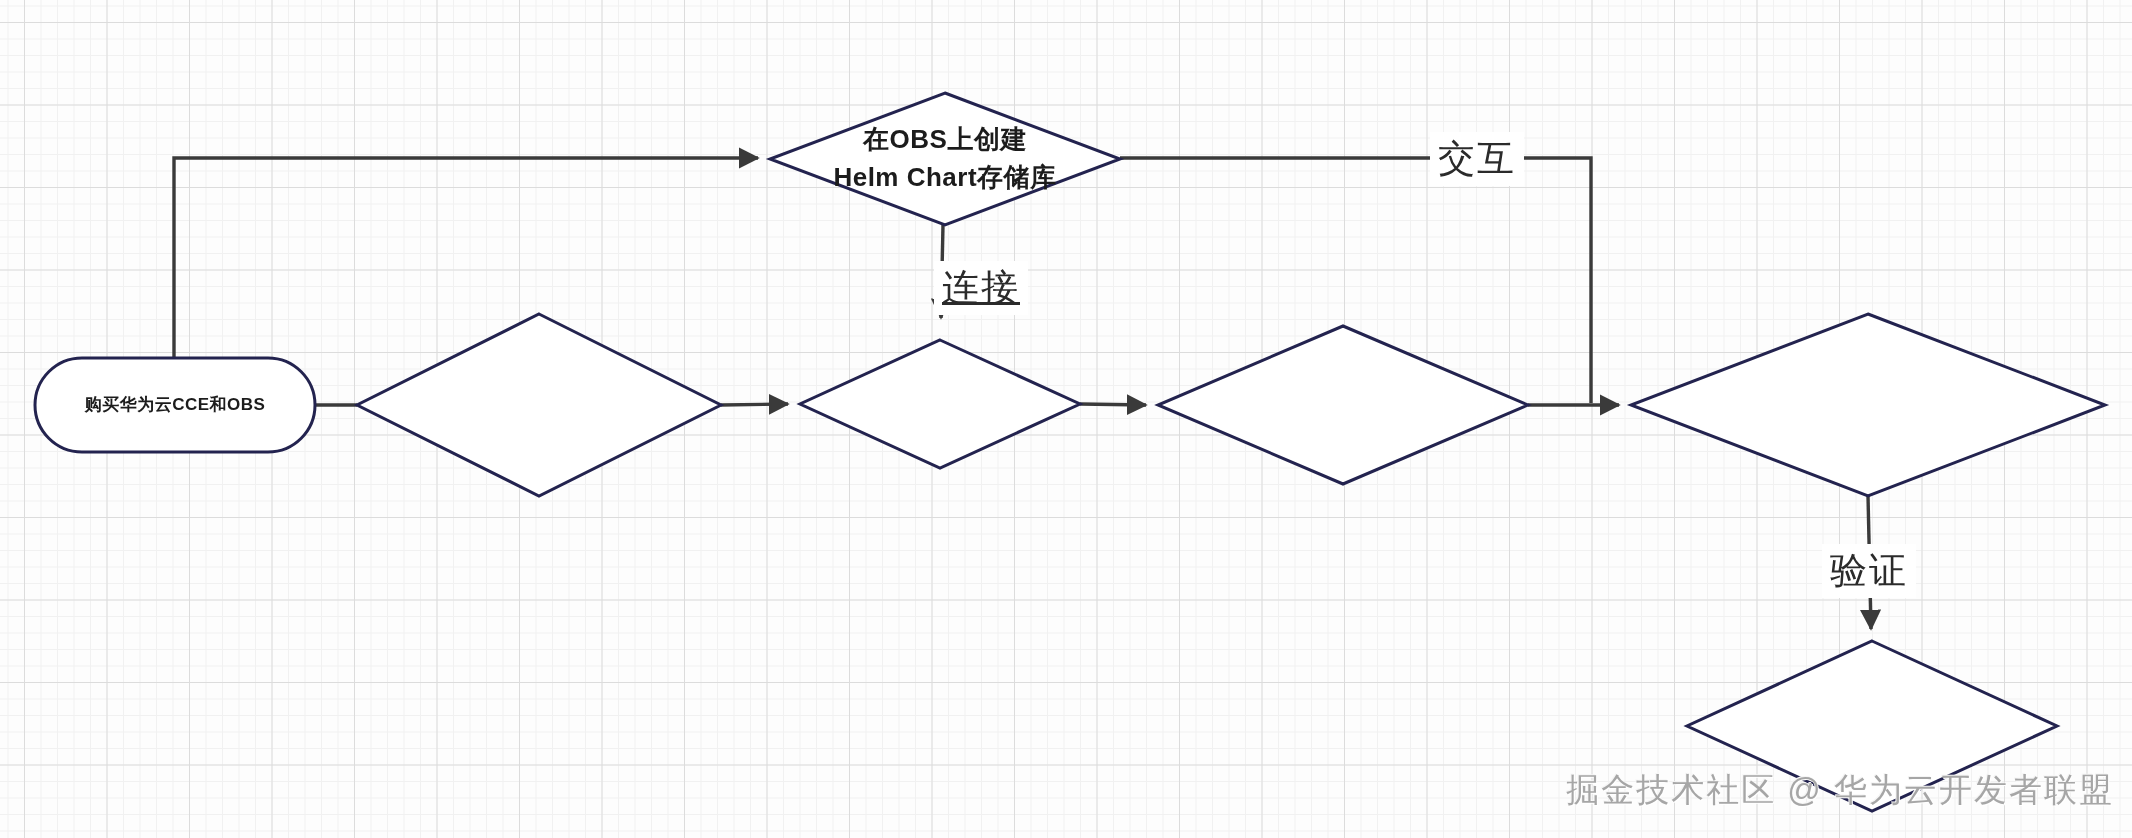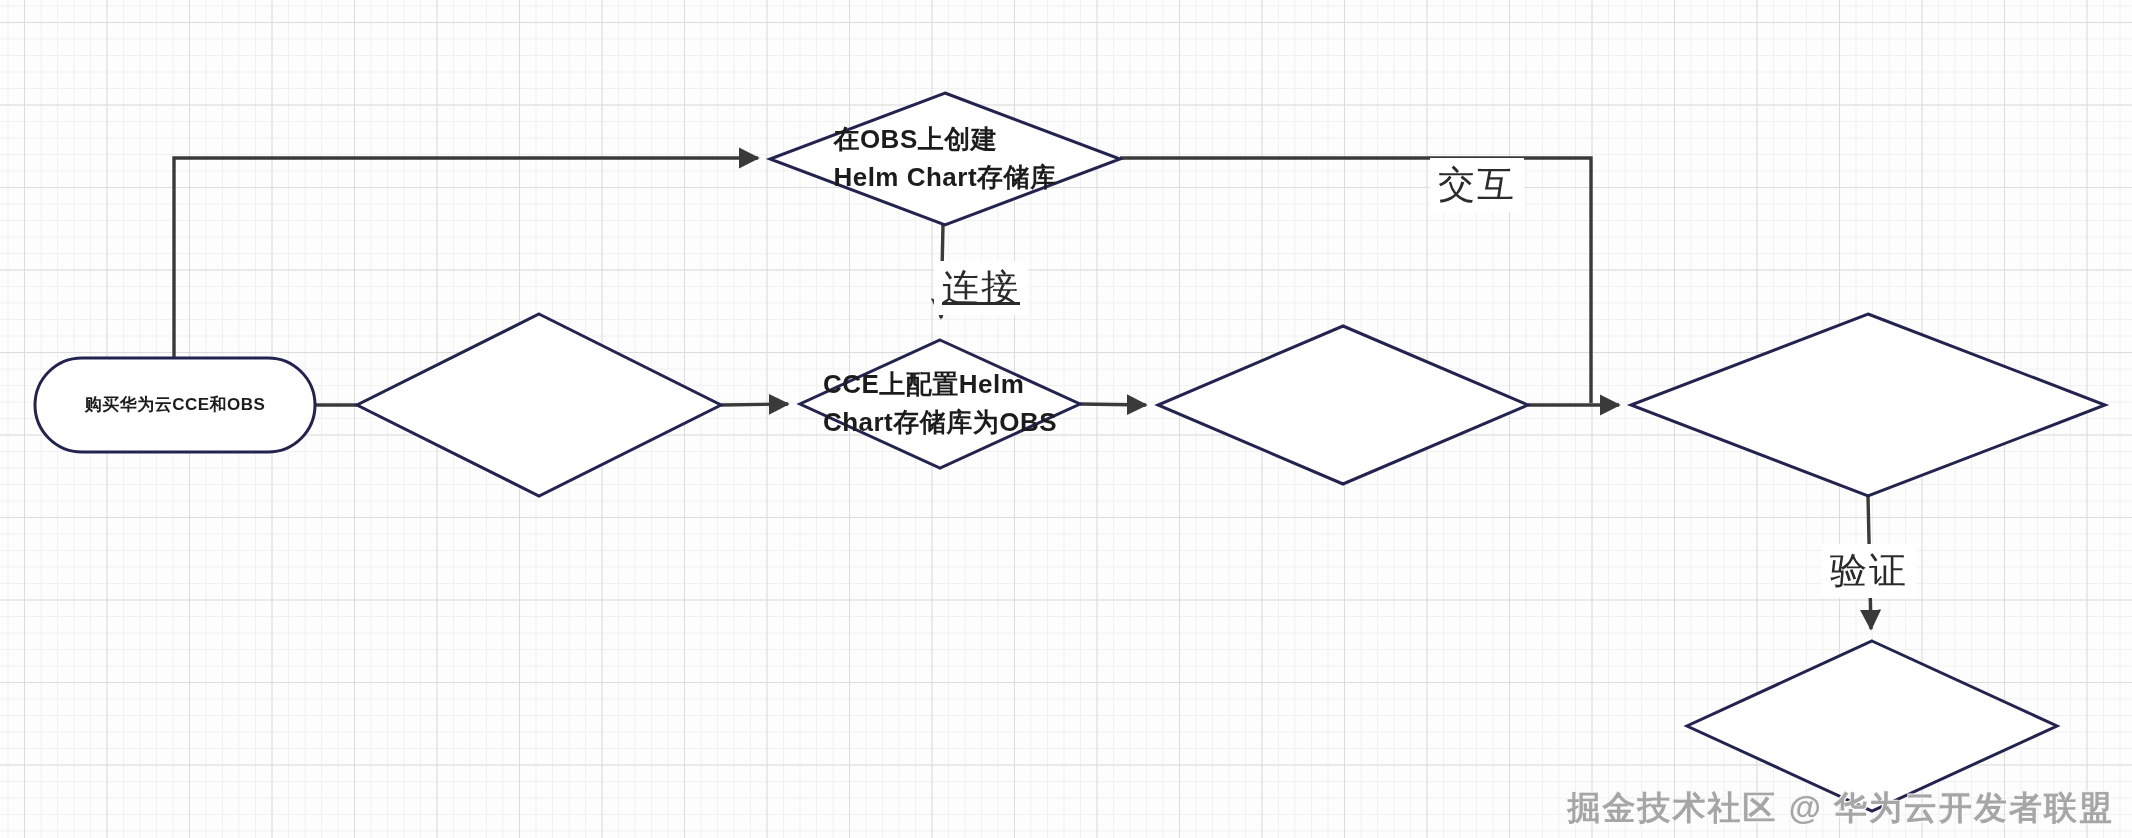--- a/index.html
+++ b/index.html
@@ -14,20 +14,21 @@
       linear-gradient(90deg, #dcdcdc 1px, transparent 1px),
       linear-gradient(#f1f1f1 1px, transparent 1px),
       linear-gradient(90deg, #f1f1f1 1px, transparent 1px);
     background-size:82.5px 82.5px,82.5px 82.5px,16.5px 16.5px,16.5px 16.5px;
     background-position:24px 22px,24px 22px,24px 22px,24px 22px;
   }
   svg.layer{position:absolute;left:0;top:0;}
   .node-label{
     position:absolute;
     display:flex;align-items:center;justify-content:center;
+    text-align:center;
     transform:translate(-50%,-50%);
     white-space:pre-line;
     font-weight:bold;
     font-size:26px;
     line-height:1.45;
     color:#1c1c1c;
     letter-spacing:0.5px;
   }
   .edge-label{
     position:absolute;
@@ -35,23 +36,23 @@
     background:#ffffff;
     padding:2px 8px;
     font-size:37px;
     font-weight:400;
     color:#2b2b2b;
     letter-spacing:2px;
     white-space:nowrap;
   }
   .watermark{
     position:absolute;
-    right:18px;top:786px;
+    right:18px;top:768px;
     font-size:33px;
-    font-weight:700;
+    font-weight:400;
     color:#a6a6a6;
     letter-spacing:2px;
     text-shadow:1px 1px 0 #ffffff,-1px -1px 0 #f5f5f5;
     white-space:nowrap;
   }
 </style>
 </head>
 <body>
 
 <div id="canvas">
@@ -84,25 +85,23 @@
       <polygon points="1872,641 2057,726 1872,811 1687,726"></polygon>
     </g>
   </svg>
 
   <div class="node-label" style="left:175px;top:405px;width:280px;height:94px;font-size:17px;">购买华为云CCE和OBS</div>
 
 
   <div class="node-label" style="left:945px;top:159px;width:360px;height:132px;">在OBS上创建
 Helm Chart存储库</div>
 
-  <div class="node-label" style="left:940px;top:404px;width:300px;height:128px;">CCE上配置Helm
-Chart存储库为OBS</div>
 
 
 
 
-  <div class="edge-label" style="left:1477px;top:159px;margin-top:26px;">交互</div>
+  <div class="edge-label" style="left:1477px;top:159px;">交互</div>
   <div class="edge-label" style="left:981px;top:288px;text-decoration:underline;">连接</div>
   <div class="edge-label" style="left:1869px;top:571px;">验证</div>
 
   <div class="watermark">掘金技术社区 @ 华为云开发者联盟</div>
 
 </div>
 
 </body></html>

